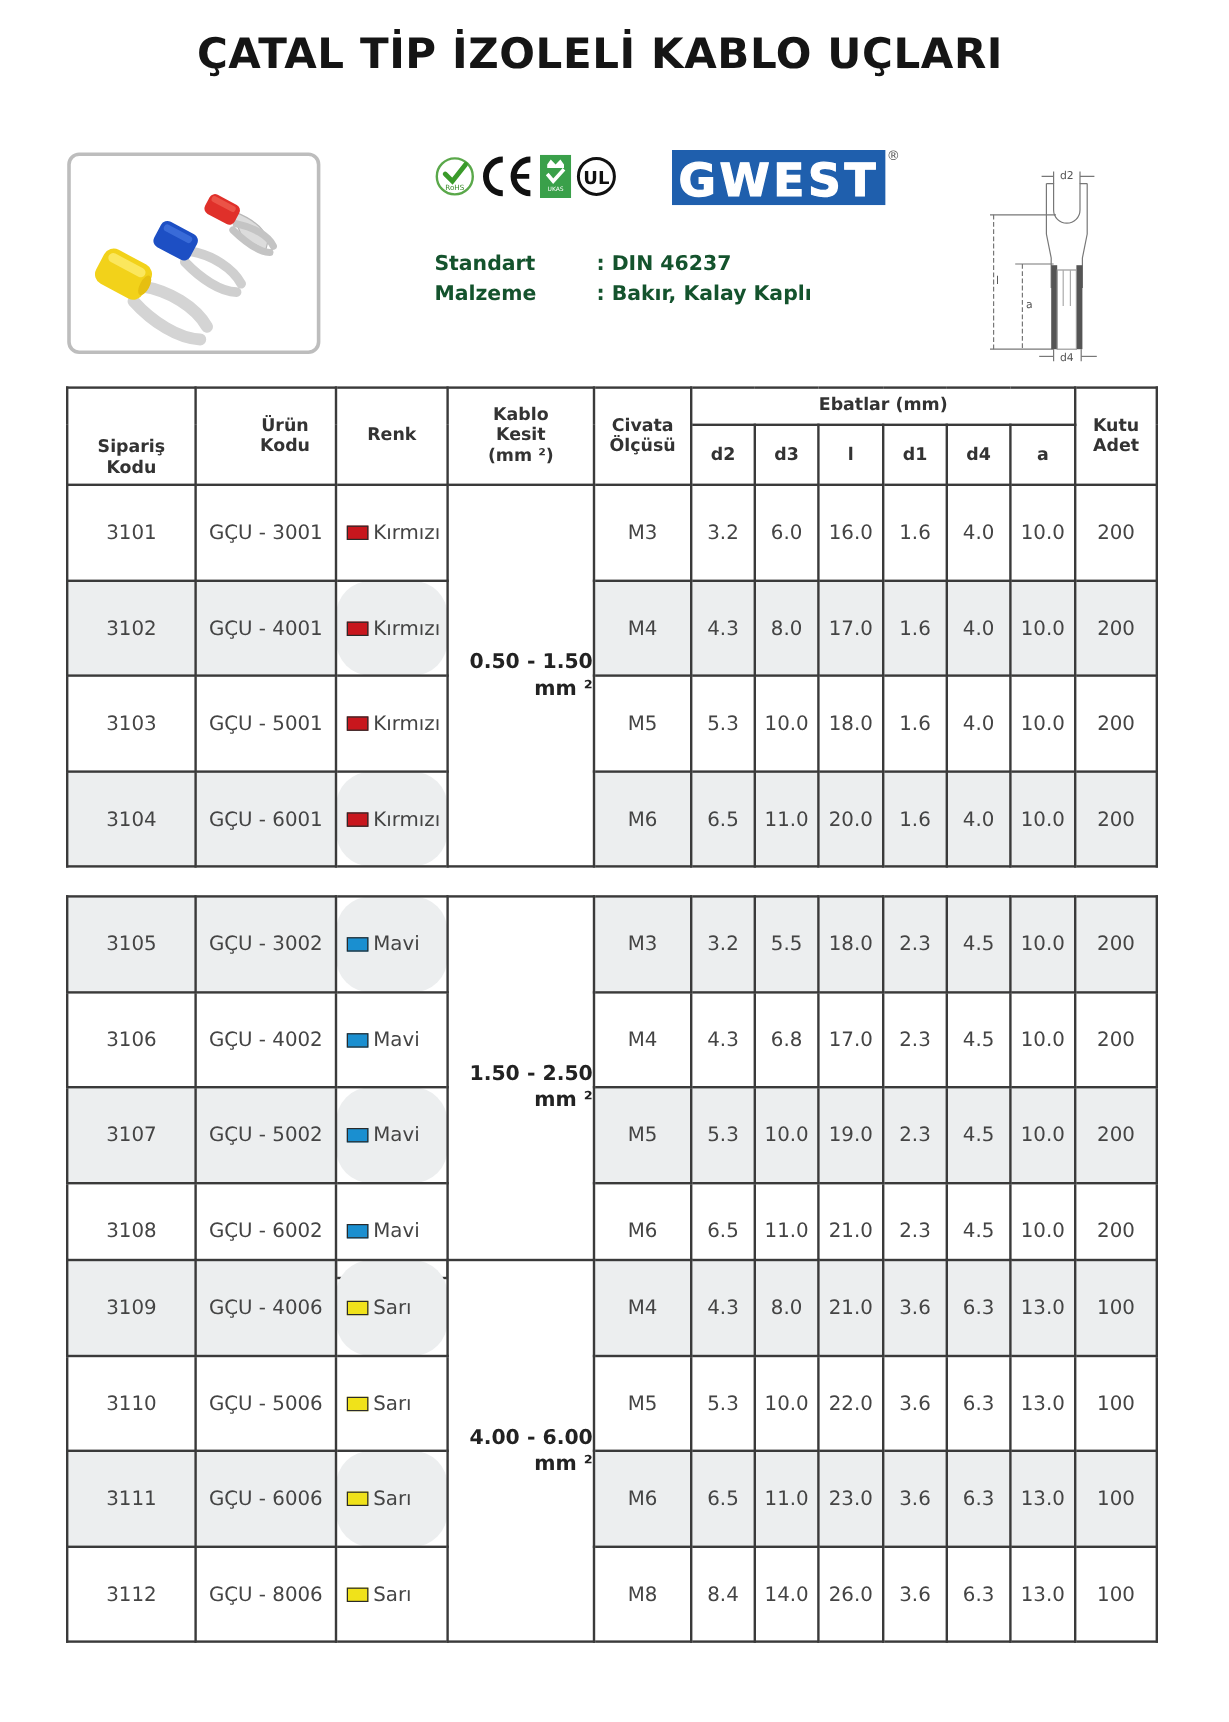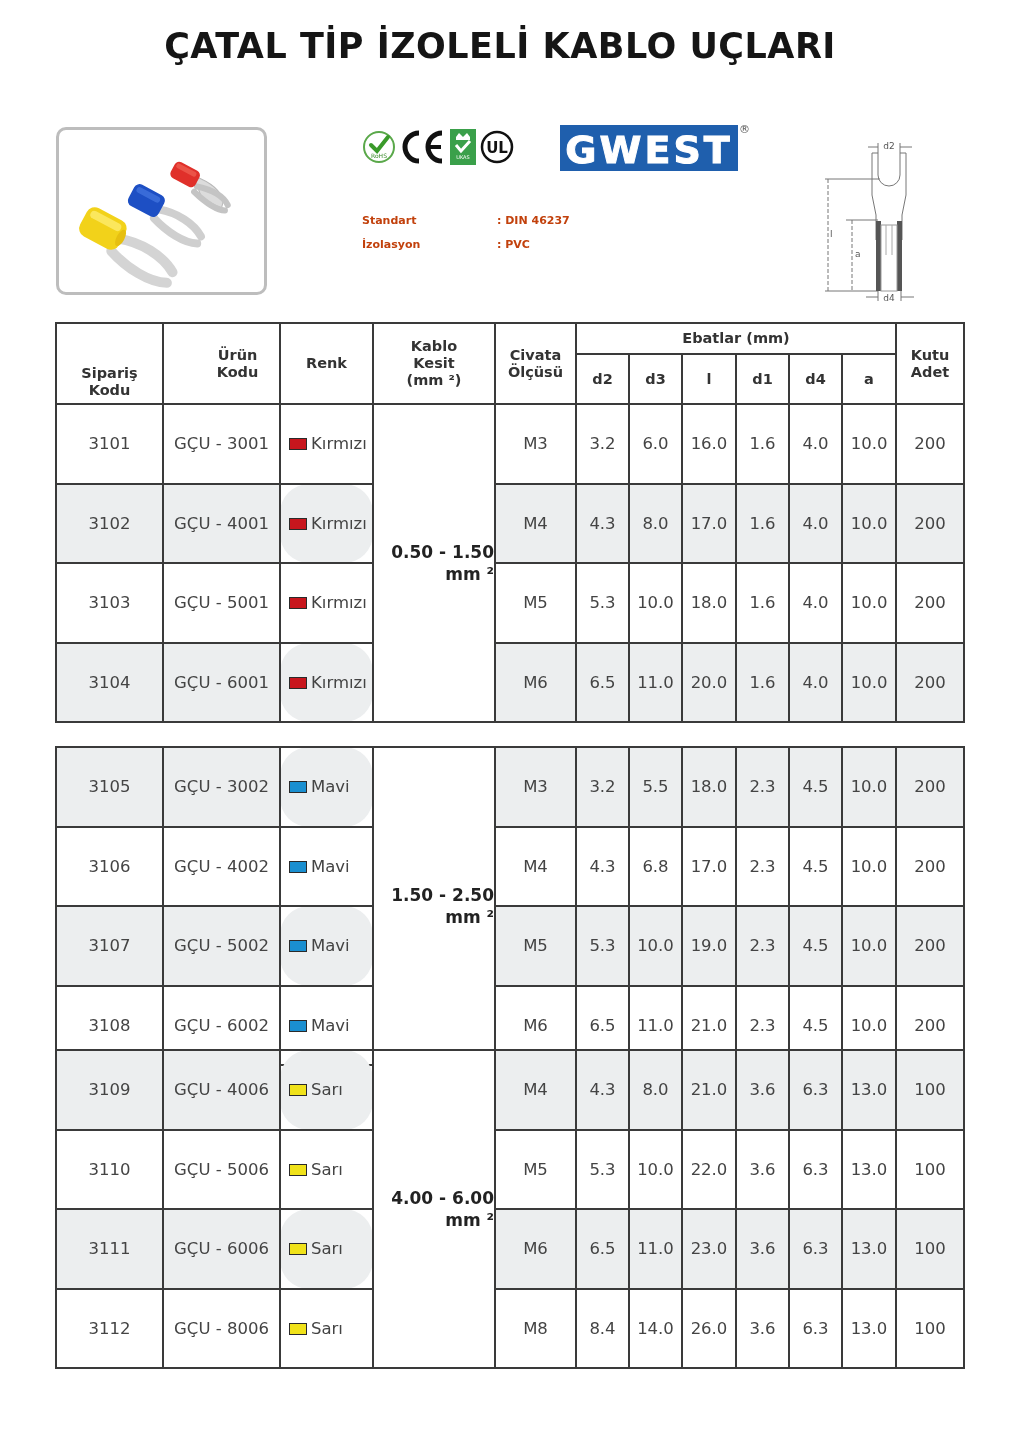--- a/index.html
+++ b/index.html
@@ -14,21 +14,21 @@
 
   .photo-box {
     position: absolute; left: 56px; top: 127px; width: 211px; height: 168px;
     border: 3px solid #bdbdbd; border-radius: 10px; background: #fff;
   }
 
   .certs { position: absolute; left: 362px; top: 127px; height: 40px; display: flex; align-items: center; gap: 4px; }
   .gwest { position: absolute; left: 560px; top: 125px; width: 178px; height: 46px; }
   .reg { position: absolute; left: 739px; top: 123px; font-size: 11px; color: #555; }
 
-  .specs { position: absolute; left: 362px; top: 208px; font-size: 11px; font-weight: bold; color: #c2410c; }
+  .specs { position: absolute; left: 362px; top: 208px; font-size: 17px; font-weight: bold; color: #14532d; }
   .spec-row { display: flex; height: 24.6px; align-items: center; }
   .spec-label { width: 135px; }
 
   .diagram { position: absolute; left: 820px; top: 135px; width: 110px; height: 170px; }
 
   table.t { position: absolute; left: 55px; border-collapse: collapse; width: 908px; table-layout: fixed; }
   table.t td, table.t th { border: 2px solid #3a3a3a; text-align: center; vertical-align: middle; }
   table.t th { font-weight: bold; font-size: 14.5px; color: #333; line-height: 17px; background: #fff; }
   table.t td { font-size: 16.5px; color: #444; font-family: "DejaVu Sans", sans-serif; }
   table.t tr.body-row td { height: 79.6px; }
@@ -96,22 +96,22 @@
   <text x="89" y="38" font-size="38" font-weight="bold" text-anchor="middle" fill="#ffffff" font-family="DejaVu Sans, sans-serif" letter-spacing="3" stroke="#ffffff" stroke-width="1">GWEST</text>
 </svg>
 <div class="reg">®</div>
 
 <div class="specs">
   <div class="spec-row">
     <span class="spec-label">Standart</span>
     <span>: DIN 46237</span>
   </div>
   <div class="spec-row">
-    <span class="spec-label">İzolasyon</span>
-    <span>: PVC</span>
+    <span class="spec-label">Malzeme</span>
+    <span>: Bakır, Kalay Kaplı</span>
   </div>
 </div>
 
 <svg class="diagram" viewBox="0 0 110 170">
   <g stroke="#777" stroke-width="1" fill="none">
 
     <path d="M52,18 L52,60 L56,80 L56,105 M86,18 L86,60 L82,80 L82,105"></path>
     <path d="M52,18 L58,18 L58,40 A11,11 0 0 0 80,40 L80,18 L86,18"></path>
 
     <line x1="58" y1="8" x2="58" y2="18"></line>

